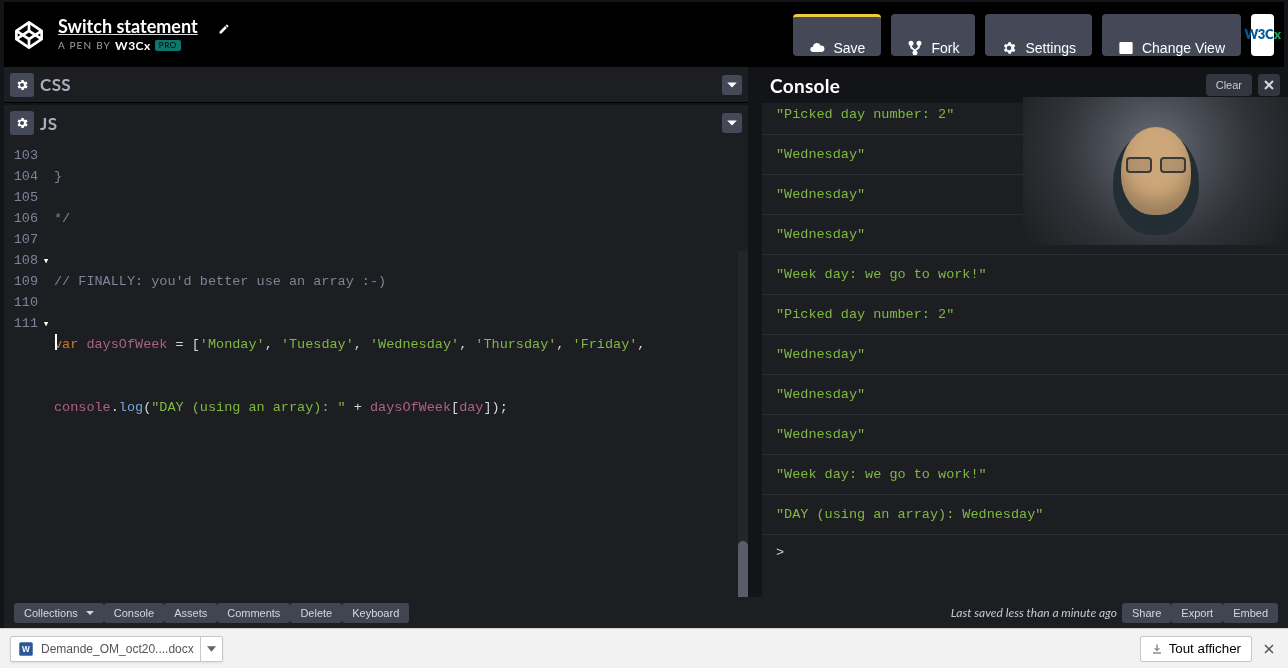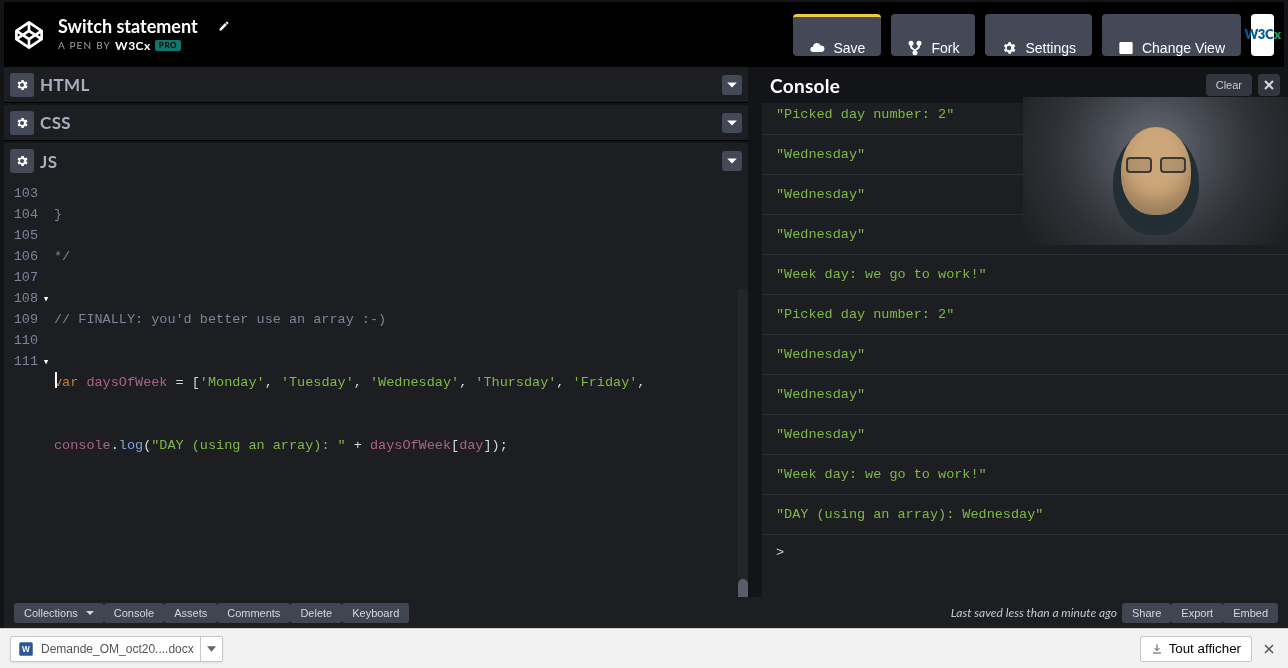--- a/index.html
+++ b/index.html
@@ -43,30 +43,30 @@
     display: flex;
     align-items: center;
     padding: 0 10px 0 6px;
     gap: 10px;
   }
   .codepen-logo {
     width: 30px; height: 30px; color: #fff; flex-shrink: 0;
     margin: 0 4px;
   }
   .pen-title-block { display: flex; flex-direction: column; line-height: 1.1; }
-  .pen-title-row { display: flex; align-items: center; gap: 20px; }
+  .pen-title-row { display: flex; align-items: flex-end; gap: 20px; text-decoration: underline; }
   .pen-title { font-size: 18px; font-weight: 700; color: #fff; }
   .edit-icon { color: #fff; font-size: 12px; }
   .pen-author {
     font-size: 10px; color: #a0a0a0; letter-spacing: 1.2px; display: flex; align-items: center; gap: 4px;
     margin-top: 2px;
   }
   .pen-author .by { text-transform: uppercase; }
   .author-name { color: #fff; font-weight: 700; font-size: 12px; letter-spacing: 0.5px; }
-  .pro-badge { background: #0f766e; color: #000; font-size: 8px; font-weight: 700; padding: 1px 4px; border-radius: 2px; letter-spacing: 0.6px; }
+  .pro-badge { background: #0f766e; color: #000; font-size: 8px; font-weight: 400; padding: 1px 4px; border-radius: 2px; letter-spacing: 0.6px; }
   .spacer { flex: 1; }
   .hbtn {
     background: #444857;
     color: #fff;
     font-size: 14px;
     height: 42px;
     padding: 0 16px;
     border-radius: 4px;
     border: none;
     display: inline-flex;
@@ -365,36 +365,20 @@
   </button>
   <div class="avatar">
     <span>W3C</span>
       <span class="x">x</span>
   </div>
 </div>
 
 <div class="workspace">
   <div class="left-col">
 
-    <div class="pane collapsed">
-      <div class="pane-header">
-        <span class="gear-tab">
-          <svg viewBox="0 0 24 24">
-              <path d="M19.4 13a7.5 7.5 0 0 0 .1-1 7.5 7.5 0 0 0-.1-1l2.1-1.6-2-3.5-2.5 1a7.6 7.6 0 0 0-1.7-1l-.4-2.6h-4l-.4 2.6a7.6 7.6 0 0 0-1.7 1l-2.5-1-2 3.5L6.5 11a7.5 7.5 0 0 0-.1 1 7.5 7.5 0 0 0 .1 1l-2.1 1.6 2 3.5 2.5-1a7.6 7.6 0 0 0 1.7 1l.4 2.6h4l.4-2.6a7.6 7.6 0 0 0 1.7-1l2.5 1 2-3.5zM12 15.5A3.5 3.5 0 1 1 15.5 12 3.5 3.5 0 0 1 12 15.5z"></path>
-            </svg>
-        </span>
-        <span class="pane-title">HTML</span>
-        <div class="spacer"></div>
-        <span class="chevron">
-            <svg viewBox="0 0 20 12">
-              <polygon points="10,10 2,2 18,2"></polygon>
-            </svg>
-          </span>
-      </div>
-    </div>
 
     <div class="pane collapsed">
       <div class="pane-header">
         <span class="gear-tab">
           <svg viewBox="0 0 24 24">
               <path d="M19.4 13a7.5 7.5 0 0 0 .1-1 7.5 7.5 0 0 0-.1-1l2.1-1.6-2-3.5-2.5 1a7.6 7.6 0 0 0-1.7-1l-.4-2.6h-4l-.4 2.6a7.6 7.6 0 0 0-1.7 1l-2.5-1-2 3.5L6.5 11a7.5 7.5 0 0 0-.1 1 7.5 7.5 0 0 0 .1 1l-2.1 1.6 2 3.5 2.5-1a7.6 7.6 0 0 0 1.7 1l.4 2.6h4l.4-2.6a7.6 7.6 0 0 0 1.7-1l2.5 1 2-3.5zM12 15.5A3.5 3.5 0 1 1 15.5 12 3.5 3.5 0 0 1 12 15.5z"></path>
             </svg>
         </span>
         <span class="pane-title">CSS</span>
         <div class="spacer"></div>

